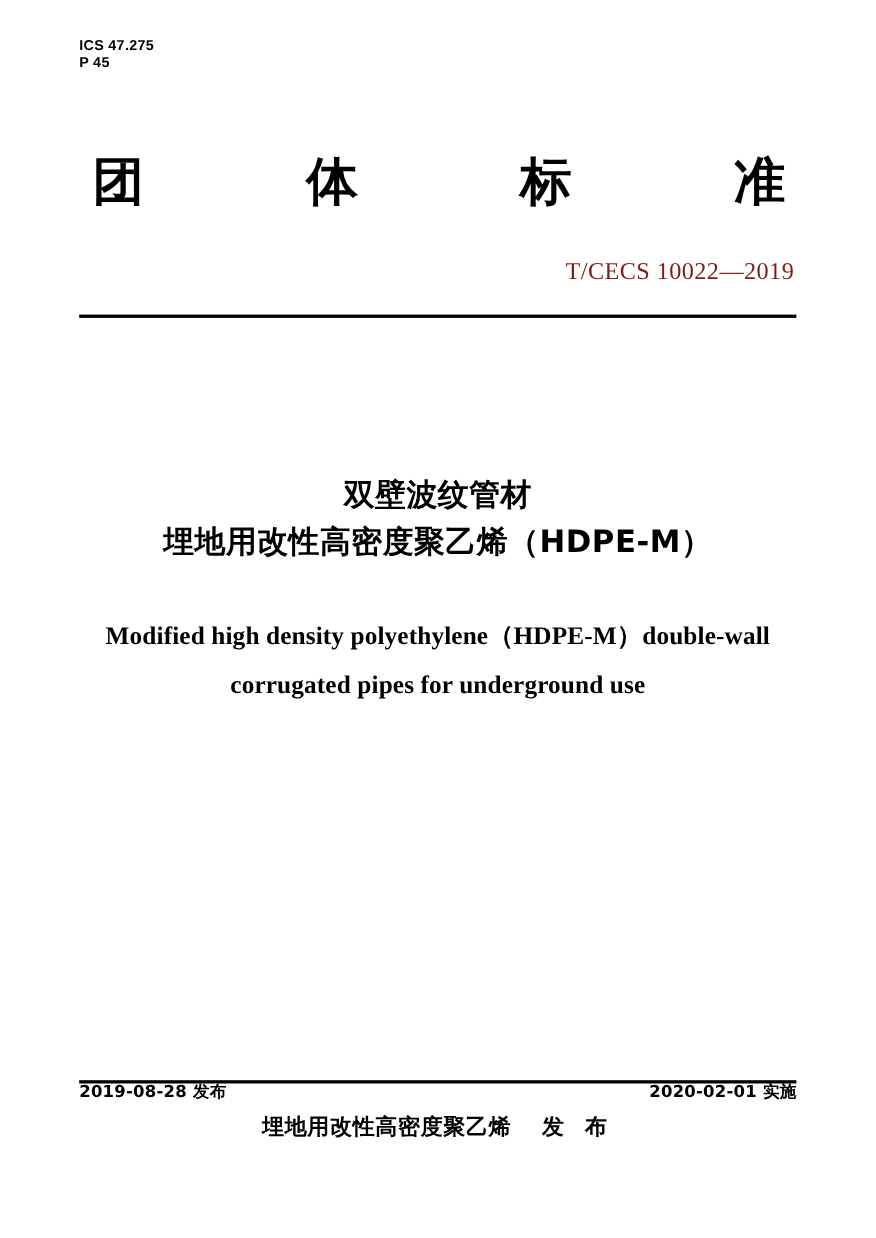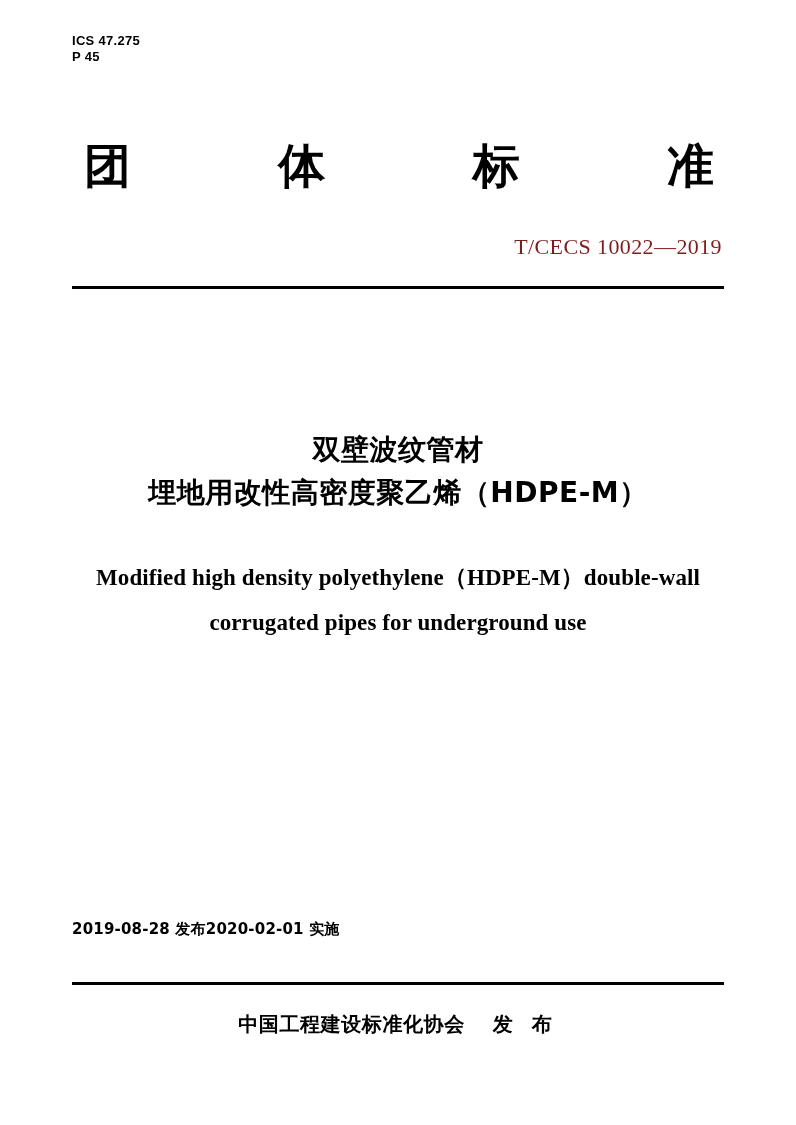--- a/index.html
+++ b/index.html
@@ -114,24 +114,26 @@
     line-height: 1.95;
     letter-spacing: 0.1px;
     color: #000;
     white-space: nowrap;
   }
 
   
   .dates {
     position: absolute;
     left: 72px;
-    top: 920px;
+    top: 983px;
     width: 652px;
     display: flex;
+    justify-content: space-between;
     align-items: baseline;
+    gap: 17px;
   }
   .date-text {
     font-family: "DejaVu Sans", "Liberation Sans", sans-serif;
     font-weight: bold;
     font-size: 15px;
     letter-spacing: 0.2px;
     color: #000;
     white-space: nowrap;
   }
 
@@ -197,16 +199,16 @@
   </div>
 
   <div class="dates">
     <div class="date-text">2019-08-28 发布</div>
     <div class="date-text">2020-02-01 实施</div>
   </div>
 
   <div class="rule-bottom"></div>
 
   <div class="issuer">
-    <span>中国工程建设标准化协会</span><span class="pub">发 布</span>
+    <span>埋地用改性高密度聚乙烯</span><span class="pub">发 布</span>
   </div>
 
 </div>
 
 </body></html>

